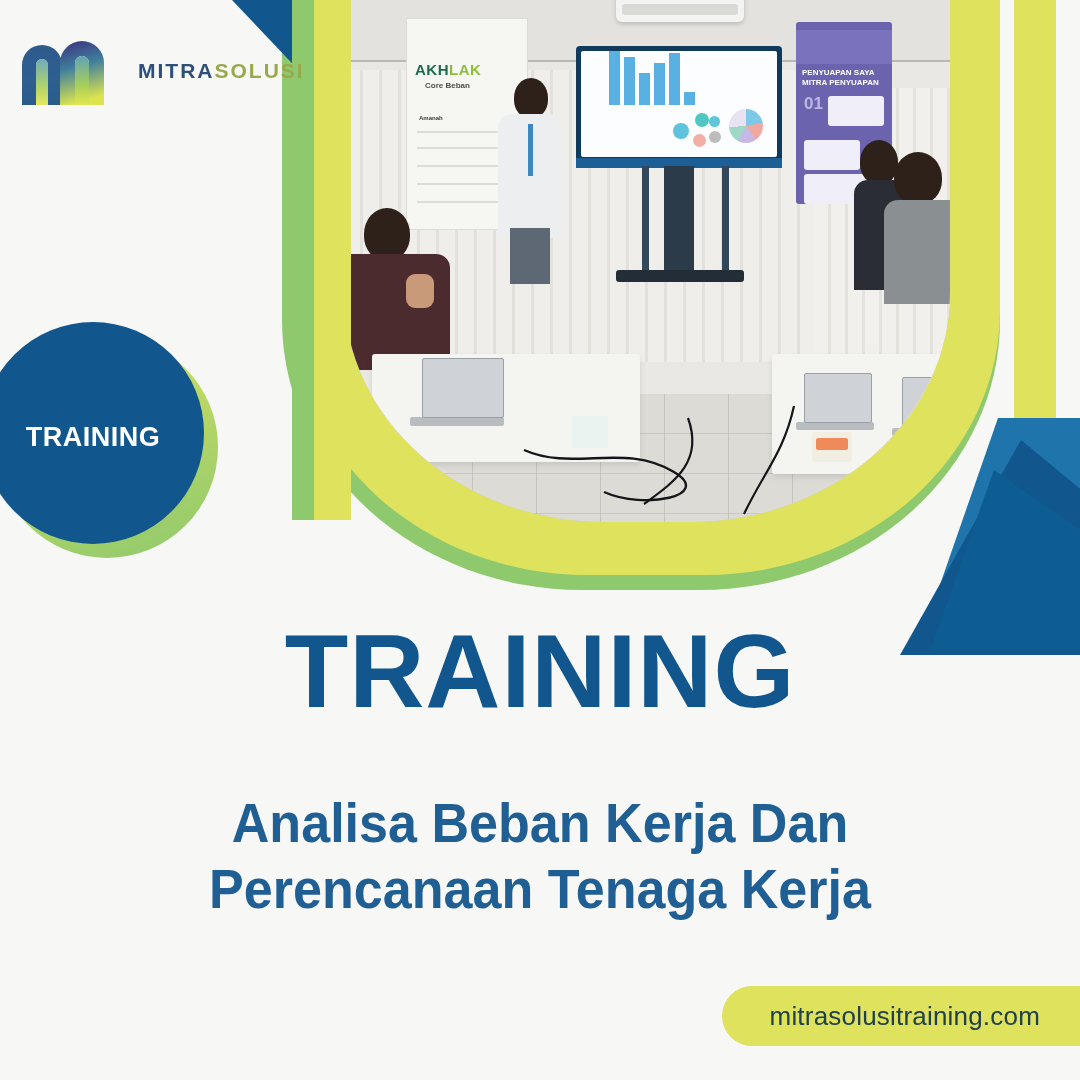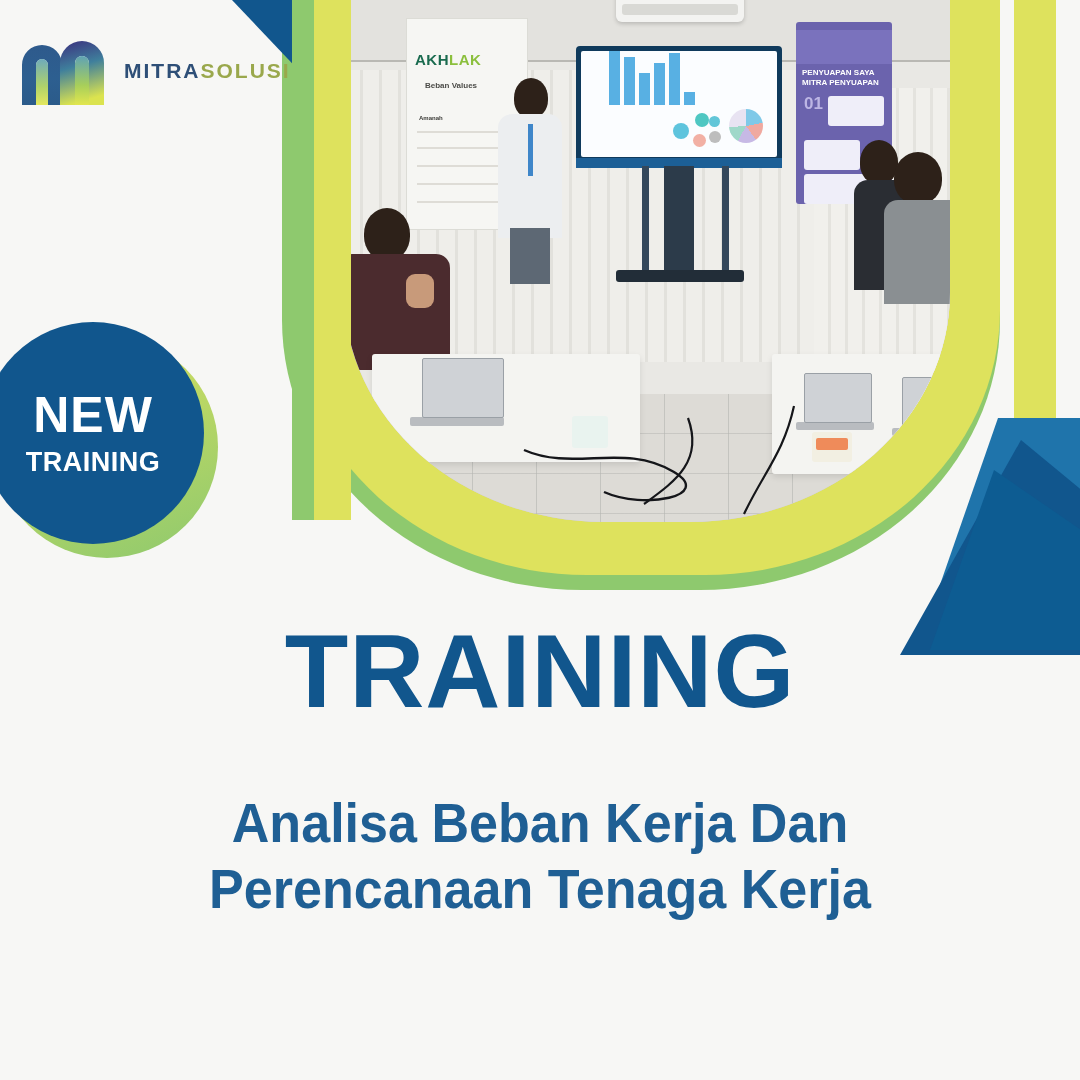--- a/index.html
+++ b/index.html
@@ -95,21 +95,21 @@
   .blinds{position:absolute;top:100px;left:0;width:520px;bottom:160px;
     background:repeating-linear-gradient(90deg,#efeeea 0 16px,#e2e1dc 16px 19px);}
   .blinds2{position:absolute;top:118px;left:470px;width:260px;bottom:150px;
     background:repeating-linear-gradient(90deg,#f1f0ec 0 14px,#e4e3de 14px 17px);}
   .floor{position:absolute;bottom:0;left:0;right:0;height:128px;background:#dddbd6;
     background-image:linear-gradient(90deg,rgba(180,180,176,.6) 1px,transparent 1px),
                      linear-gradient(0deg,rgba(180,180,176,.5) 1px,transparent 1px);
     background-size:64px 40px;}
 
   .banner-akhlak{position:absolute;top:48px;left:62px;width:120px;height:210px;background:#f6f6f3;border:1px solid #dcdcd6;}
-  .banner-akhlak .bt{position:absolute;top:32px;left:8px;font:700 15px "Liberation Sans",sans-serif;color:#1a6b4f;letter-spacing:.5px;}
+  .banner-akhlak .bt{position:absolute;top:42px;left:8px;font:700 15px "Liberation Sans",sans-serif;color:#1a6b4f;letter-spacing:.5px;}
   .banner-akhlak .bt .b2{color:#8bbf3c;}
   .banner-akhlak .bs{position:absolute;top:62px;left:18px;font:600 8px "Liberation Sans",sans-serif;color:#4c4c48;}
   .banner-akhlak .li{position:absolute;left:10px;right:10px;height:2px;background:#dedcd6;}
   .banner-akhlak .hd{position:absolute;left:12px;font:700 6px "Liberation Sans",sans-serif;color:#3a3a36;}
 
   .banner-komitmen{position:absolute;top:52px;left:452px;width:96px;height:182px;background:#6b63ad;border-radius:3px;overflow:hidden;}
   .banner-komitmen .kh{position:absolute;top:8px;left:0;right:0;height:34px;background:#7a72bd;}
   .banner-komitmen .k1{position:absolute;top:46px;left:6px;right:6px;font:700 8px "Liberation Sans",sans-serif;color:#fff;line-height:10px;}
   .banner-komitmen .num{position:absolute;font:700 17px "Liberation Sans",sans-serif;color:#bdb6e4;}
   .banner-komitmen .card{position:absolute;left:8px;right:8px;height:30px;background:#efeef9;border-radius:3px;}
@@ -143,21 +143,21 @@
   .badge-back{position:absolute;top:14px;left:14px;width:222px;height:222px;border-radius:50%;
     background:linear-gradient(160deg,var(--yellow),var(--green));}
   .badge-front{position:absolute;top:0;left:0;width:222px;height:222px;border-radius:50%;
     background:var(--blue);display:flex;flex-direction:column;align-items:center;justify-content:center;}
   .badge-new{font:700 50px "Liberation Sans",sans-serif;color:#fff;letter-spacing:1px;line-height:1;}
   .badge-sub{font:700 27px "Liberation Sans",sans-serif;color:#fff;letter-spacing:.5px;margin-top:9px;line-height:1;}
 
   
   .logo{position:absolute;top:28px;left:20px;width:262px;height:84px;z-index:10;display:flex;align-items:center;}
   .logo-mark{width:94px;height:74px;flex:none;}
-  .logo-text{margin-left:10px;display:flex;flex-direction:row;justify-content:center;}
+  .logo-text{margin-left:24px;display:flex;flex-direction:row;justify-content:center;}
   .logo-l1{font:700 21px "Liberation Sans",sans-serif;letter-spacing:2px;line-height:1;}
   .logo-l1 .a{color:#2e4f77;}
   .logo-l1 .b{color:#9aa84c;}
   .logo-l2{font:400 16px "Liberation Sans",sans-serif;letter-spacing:7px;color:#4a4a48;margin-top:7px;line-height:1;}
 
   
   .h-training{
     position:absolute;top:612px;left:0;width:1080px;text-align:center;
     font:900 104px "Liberation Sans",sans-serif;letter-spacing:1px;
     color:var(--blue);z-index:8;
@@ -204,21 +204,21 @@
       <div class="ceiling"></div>
       <div class="ceil-line"></div>
       <div class="ac"></div>
       <div class="wall"></div>
       <div class="blinds"></div>
       <div class="blinds2"></div>
       <div class="floor"></div>
 
       <div class="banner-akhlak">
         <div class="bt"><span>AKH</span><span class="b2">LAK</span></div>
-        <div class="bs">Beban Values</div>
+        <div class="bs">Core Beban</div>
         <div class="hd" style="top:96px">Amanah</div>
         <div class="li" style="top:112px"></div>
         <div class="li" style="top:128px"></div>
         <div class="li" style="top:146px"></div>
         <div class="li" style="top:164px"></div>
         <div class="li" style="top:182px"></div>
       </div>
 
       <div class="banner-komitmen">
         <div class="kh"></div>
@@ -297,21 +297,20 @@
         <path d="M180 128 C230 150 280 120 330 150 C370 174 300 188 260 170" stroke="#15161a" stroke-width="2.4" fill="none"></path>
         <path d="M344 96 C360 140 330 160 300 182" stroke="#15161a" stroke-width="2.2" fill="none"></path>
         <path d="M450 84 C440 130 420 150 400 192" stroke="#15161a" stroke-width="2.2" fill="none"></path>
       </svg>
     </div>
   </div>
 
   <div class="badge-wrap">
     <div class="badge-back"></div>
     <div class="badge-front">
-      <div class="badge-new">NEW</div>
       <div class="badge-sub">TRAINING</div>
     </div>
   </div>
 
   <div class="logo">
     <svg class="logo-mark" viewBox="0 0 94 74">
       <defs>
         <linearGradient id="gA" x1="0" y1="0" x2="0" y2="1">
           <stop offset="0%" stop-color="#2e5a8c"></stop>
             <stop offset="55%" stop-color="#2d5f90"></stop>
@@ -337,14 +336,17 @@
       <div class="logo-l1"><span class="a">MITRA</span><span class="b">SOLUSI</span></div>
     </div>
   </div>
 
   <div class="h-training">TRAINING</div>
   <div class="h-sub">
     <span>Analisa Beban Kerja Dan</span>
     <span>Perencanaan Tenaga Kerja</span>
   </div>
 
+  <div class="url-pill">
+    <span>mitrasolusitraining.com</span>
+  </div>
 
 </div>
 
 </body></html>

